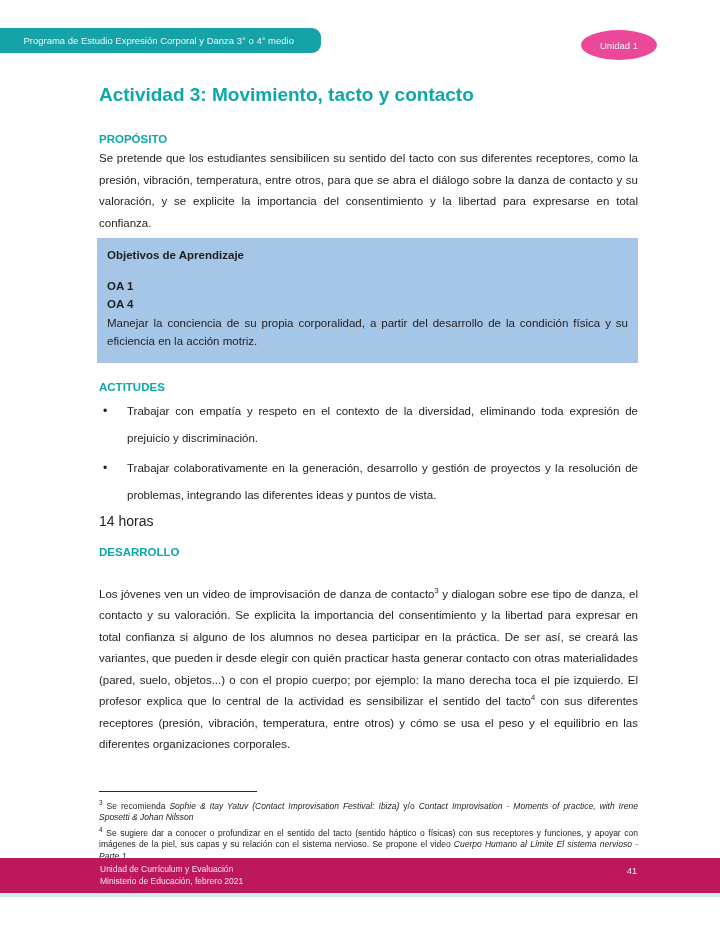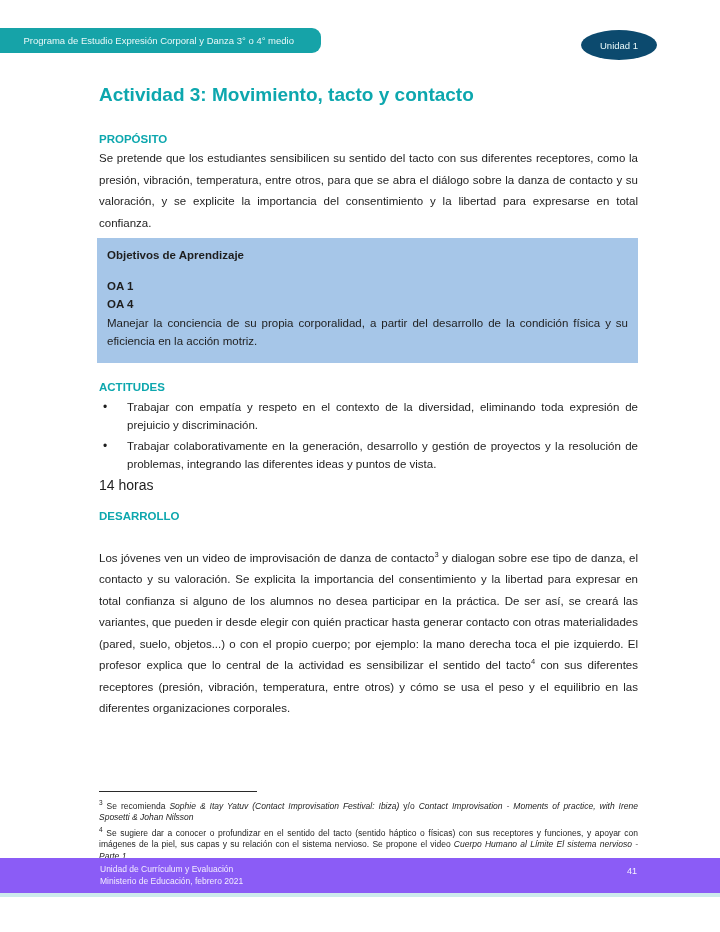--- a/index.html
+++ b/index.html
@@ -25,21 +25,21 @@
     align-items: center;
     justify-content: flex-end;
     padding-right: 27px;
     color: #e9f8f8;
     font-size: 9.5px;
   }
   .unit-badge {
     position: absolute;
     right: 63px; top: 30px;
     width: 76px; height: 30px;
-    background: #0c4a6e;
+    background: #ec4899;
     border-radius: 50%;
     display: flex;
     align-items: center;
     justify-content: center;
     color: #eafafa;
     font-size: 9.5px;
   }
   
   .content {
     position: absolute;
@@ -83,21 +83,21 @@
   
   .mt-actitudes { margin-top: 18px; }
   .bullet-list {
     list-style: none;
     margin-top: 5px;
   }
   .bullet-list li {
     position: relative;
     padding-left: 28px;
     font-size: 11.5px;
-    line-height: 18px;
+    line-height: 27px;
     text-align: justify;
     margin-bottom: 3px;
   }
   .bullet-list li::before {
     content: "\2022";
     position: absolute;
     left: 4px;
     top: 0;
     font-size: 12px;
   }
@@ -123,21 +123,21 @@
     margin-bottom: 5px;
   }
   .footnote { text-align: justify; }
   .footnote .it { font-style: italic; }
   .footnote sup { font-size: 6.5px; }
   
   .footer-bar {
     position: absolute;
     left: 0; top: 858px;
     width: 720px; height: 35px;
-    background: #8b5cf6;
+    background: #be185d;
   }
   .footer-strip {
     position: absolute;
     left: 0; top: 893px;
     width: 720px; height: 4px;
     background: #cdeaec;
   }
   .footer-org {
     position: absolute;
     left: 100px; top: 6px;

